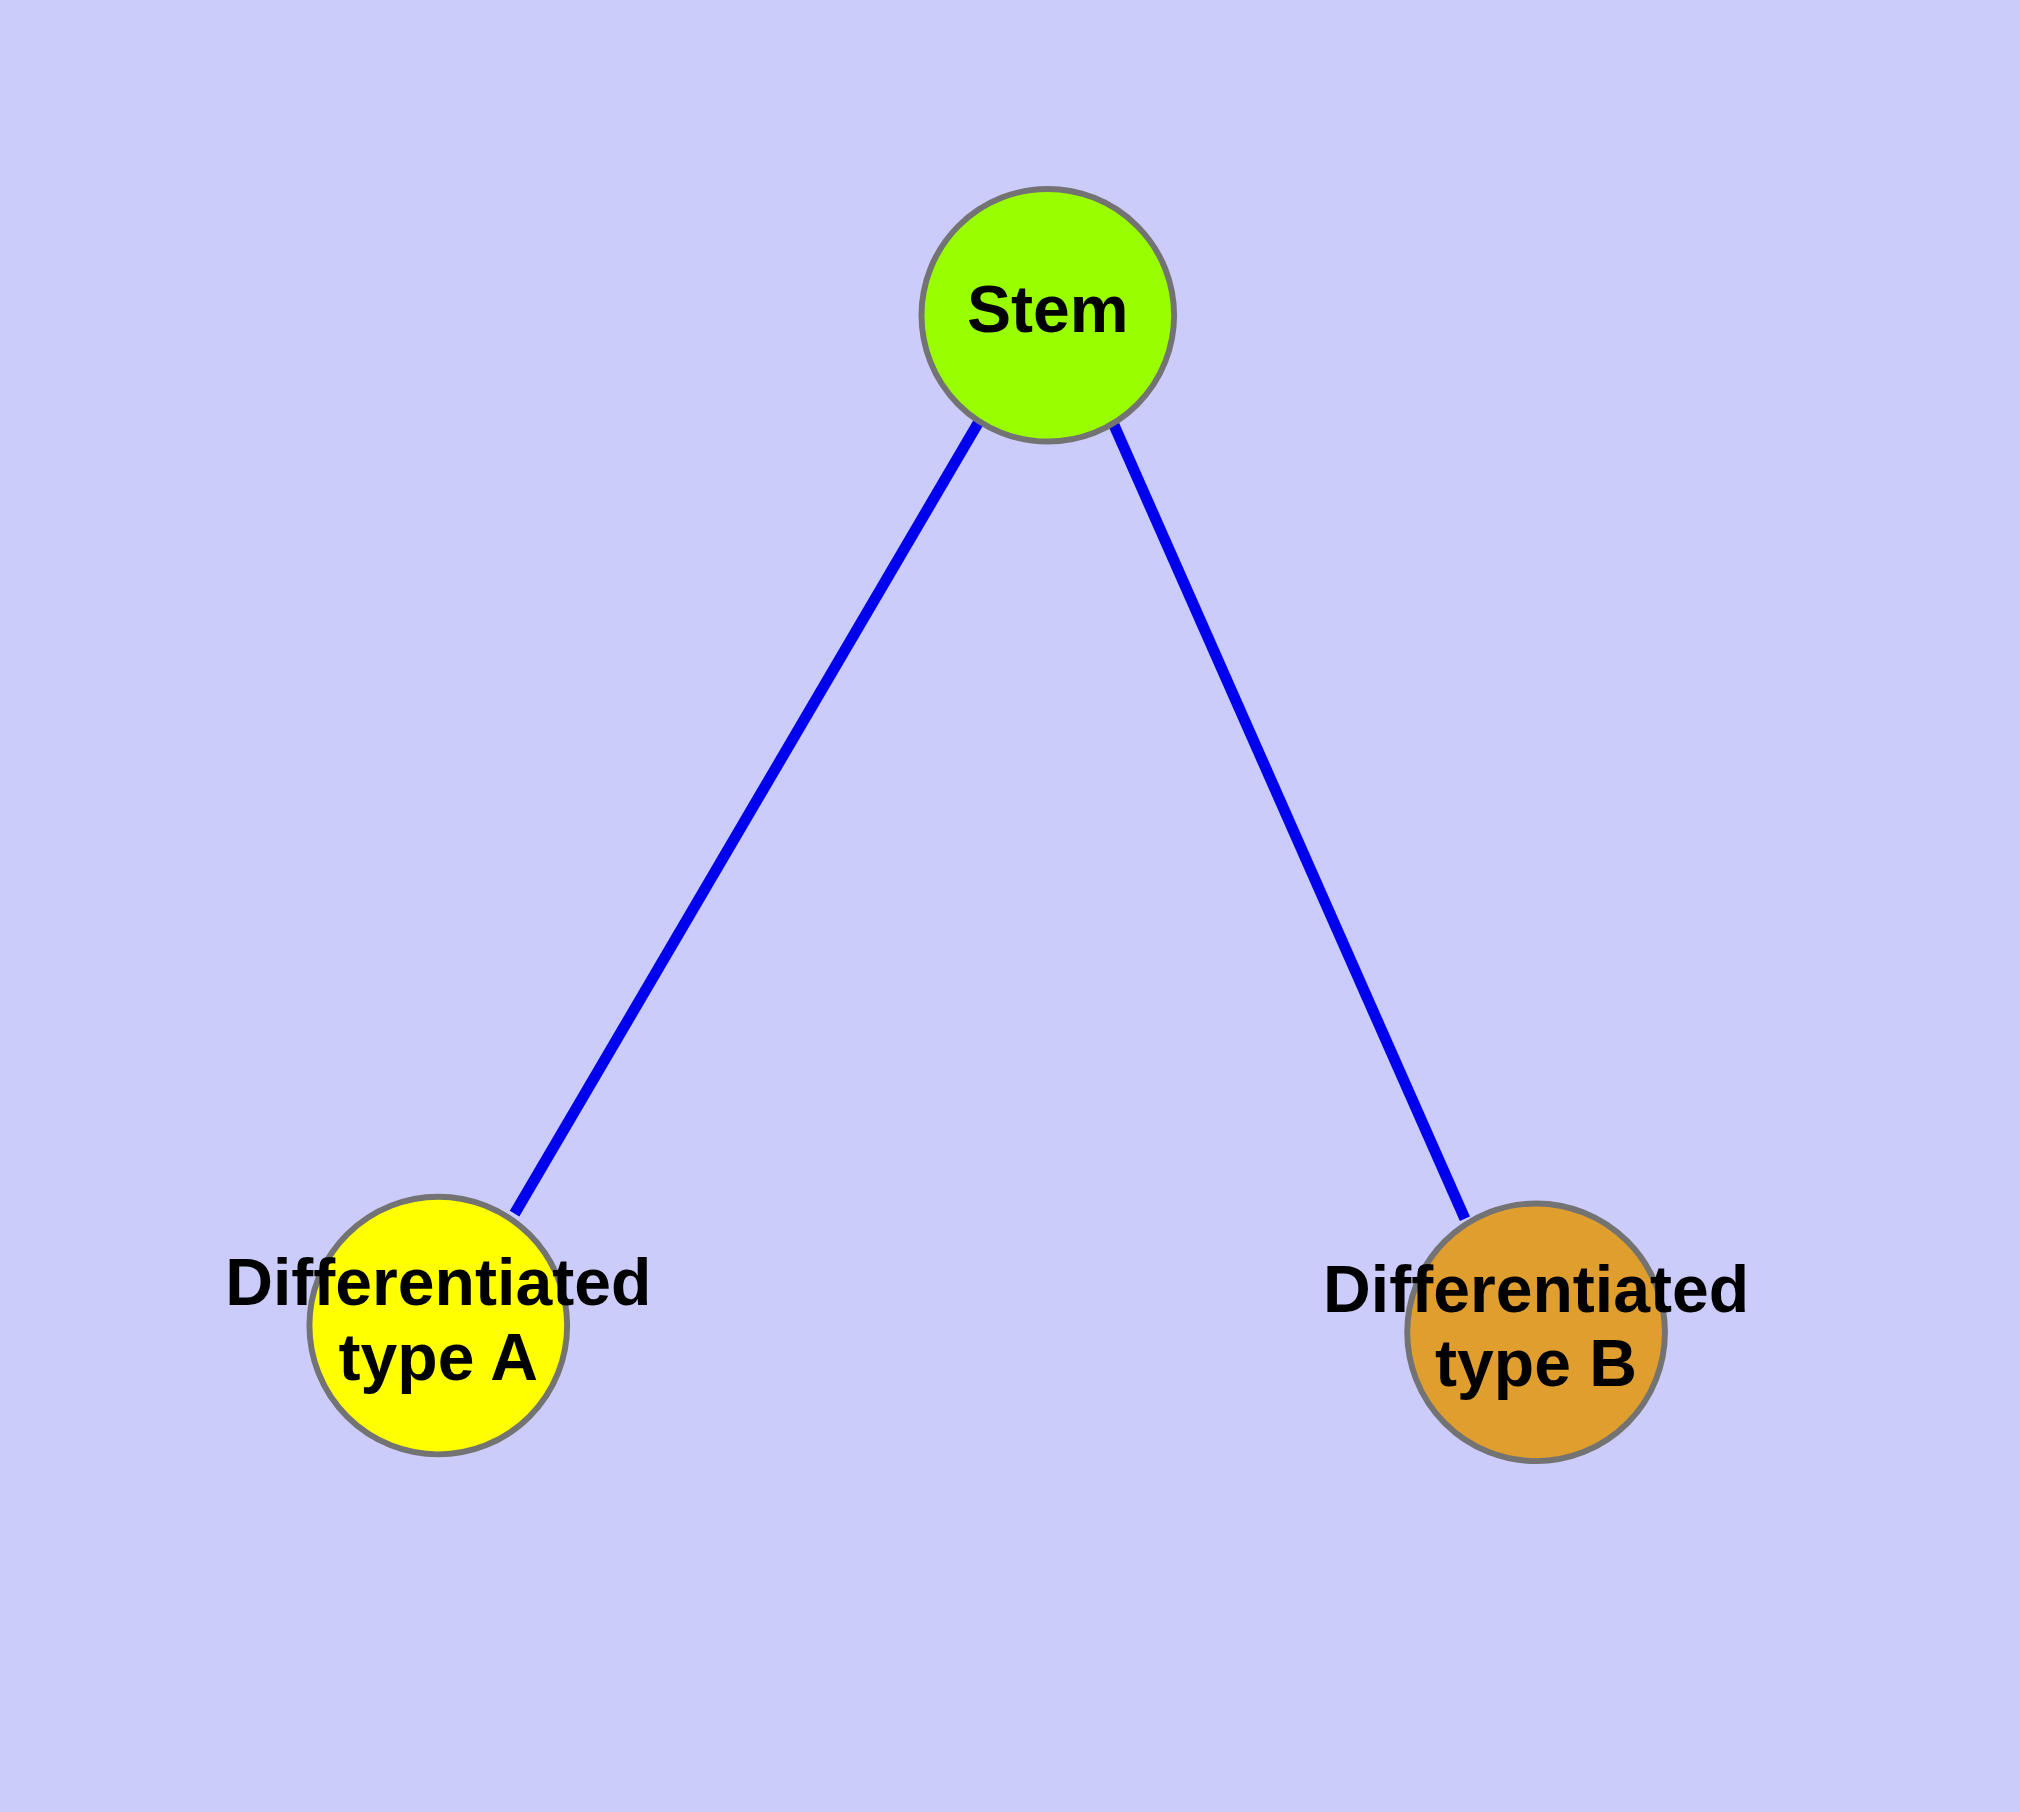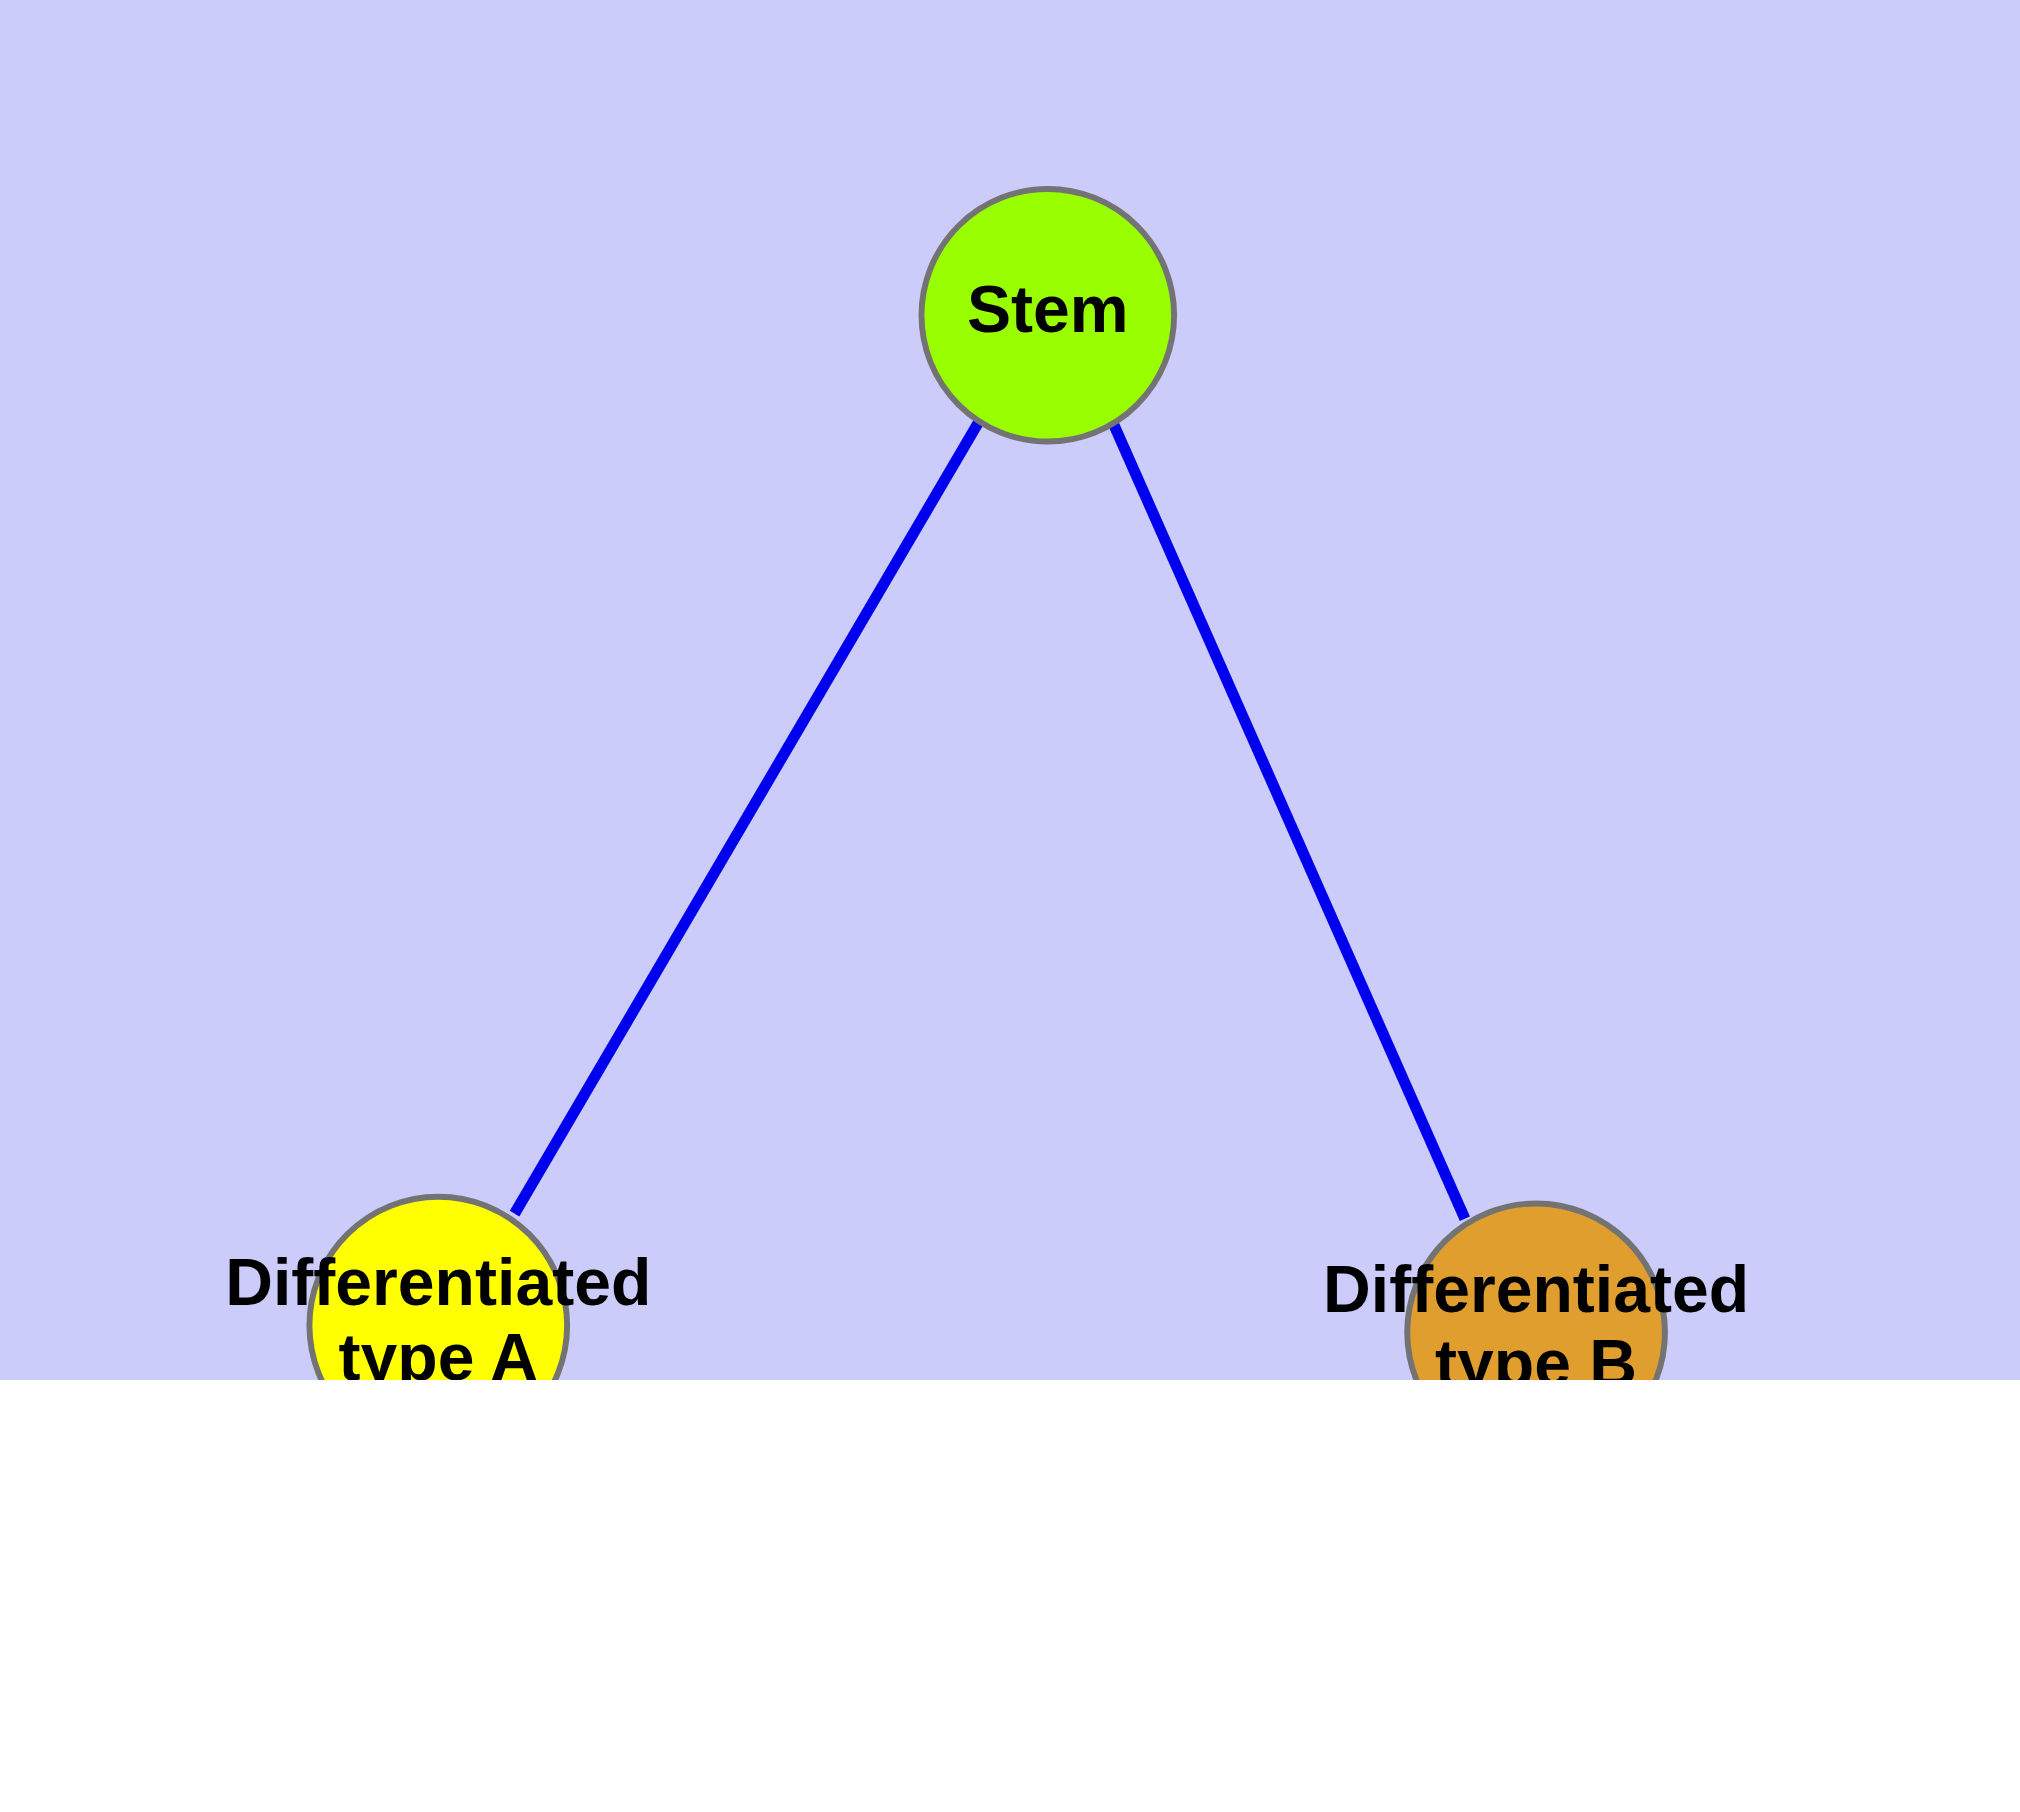--- a/index.html
+++ b/index.html
@@ -34,21 +34,21 @@
     font-weight: bold;
     fill: #000000;
     text-anchor: middle;
     dominant-baseline: middle;
     paint-order: normal;
   }
 </style>
 </head>
 <body>
 
-<div id="canvas" style="width: 2021px; height: 1380px; background: rgb(204, 204, 250);">
+<div id="canvas" style="width: 2021px; height: 1812px; background: rgb(204, 204, 250);">
   <svg id="graph-svg" viewBox="0 0 2384 2138" preserveAspectRatio="none" style="width: 2021px; height: 1812px;">
 
     <rect id="bg-rect" x="0" y="0" width="2384" height="2138" fill="#ccccfa"></rect>
 
     <g id="edges-group">
         <line x1="1155" y1="497" x2="607" y2="1432" stroke="#0000ee" stroke-width="13" class="edge-line"></line>
         <line x1="1313" y1="499" x2="1728" y2="1438" stroke="#0000ee" stroke-width="13" class="edge-line"></line>
       </g>
     <g id="nodes-group">
         <circle cx="1236" cy="372" r="149" fill="#99ff00" stroke="#737373" stroke-width="7" class="node-circle"></circle>

